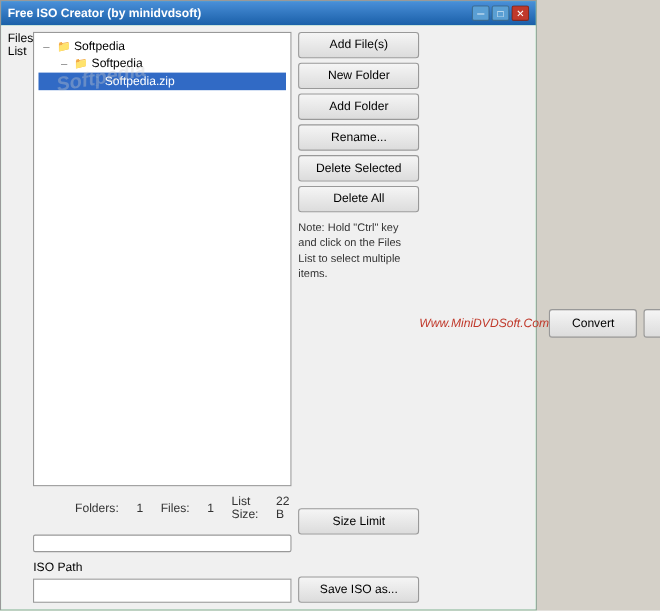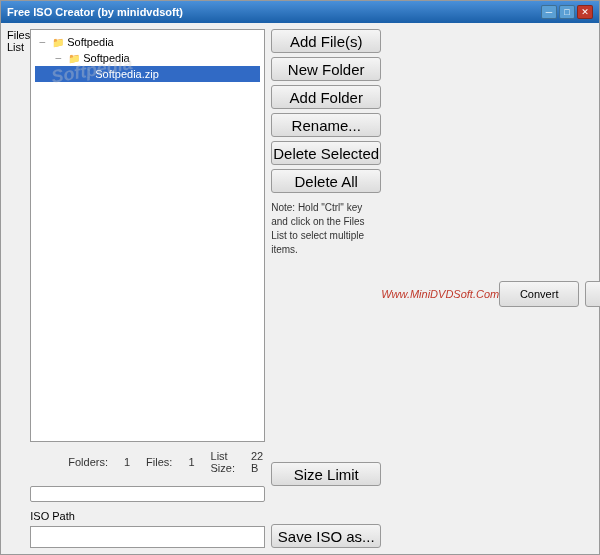--- a/index.html
+++ b/index.html
@@ -5,21 +5,21 @@
     * { box-sizing: border-box; margin: 0; padding: 0; }
     body {
       font-family: 'Segoe UI', Tahoma, Geneva, Verdana, sans-serif;
       font-size: 11px;
       background: #d4d0c8;
       width: 600px;
       height: 555px;
       overflow: hidden;
     }
     .window {
-      width: 600px;
+      width: 488px;
       height: 555px;
       background: #86efac;
       border: 1px solid #999;
       display: flex;
       flex-direction: column;
     }
     .title-bar {
       background: linear-gradient(to bottom, #4a90d9, #1a5fa8);
       color: white;
       padding: 4px 6px;
@@ -140,21 +140,21 @@
       display: flex;
       flex-direction: column;
       gap: 4px;
     }
     .win-button {
       width: 100%;
       height: 24px;
       background: linear-gradient(to bottom, #f5f5f5, #dcdcdc);
       border: 1px solid #999;
       border-radius: 3px;
-      font-size: 15px;
+      font-size: 11px;
       cursor: pointer;
       display: flex;
       align-items: center;
       justify-content: center;
       color: #000;
     }
     .note-box {
       margin-top: 4px;
       font-size: 10px;
       color: #333;

